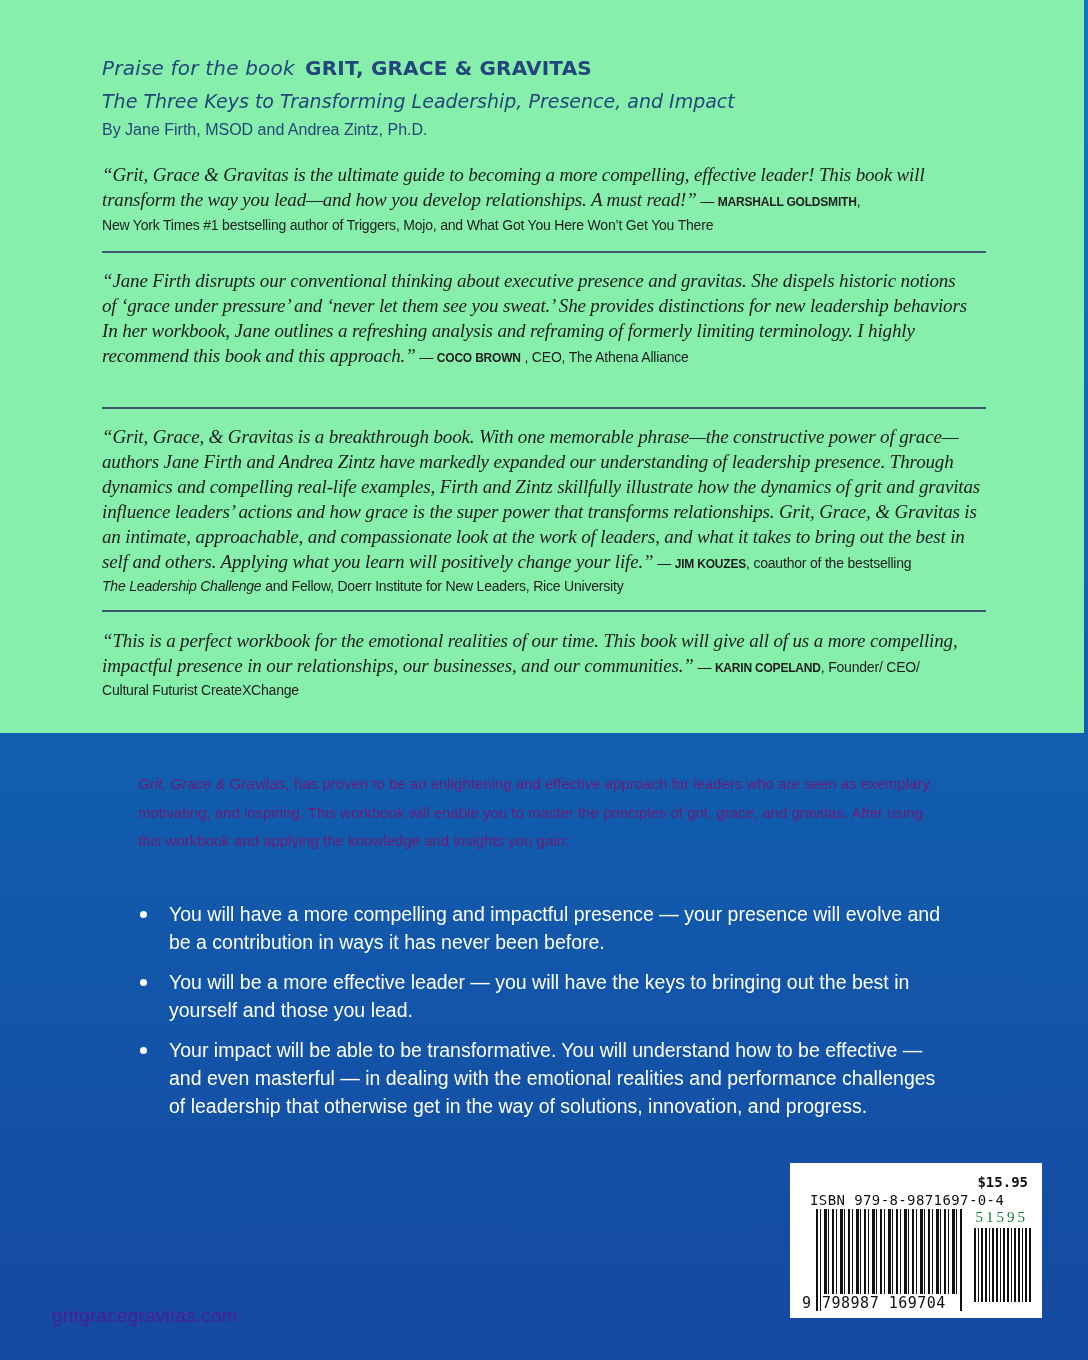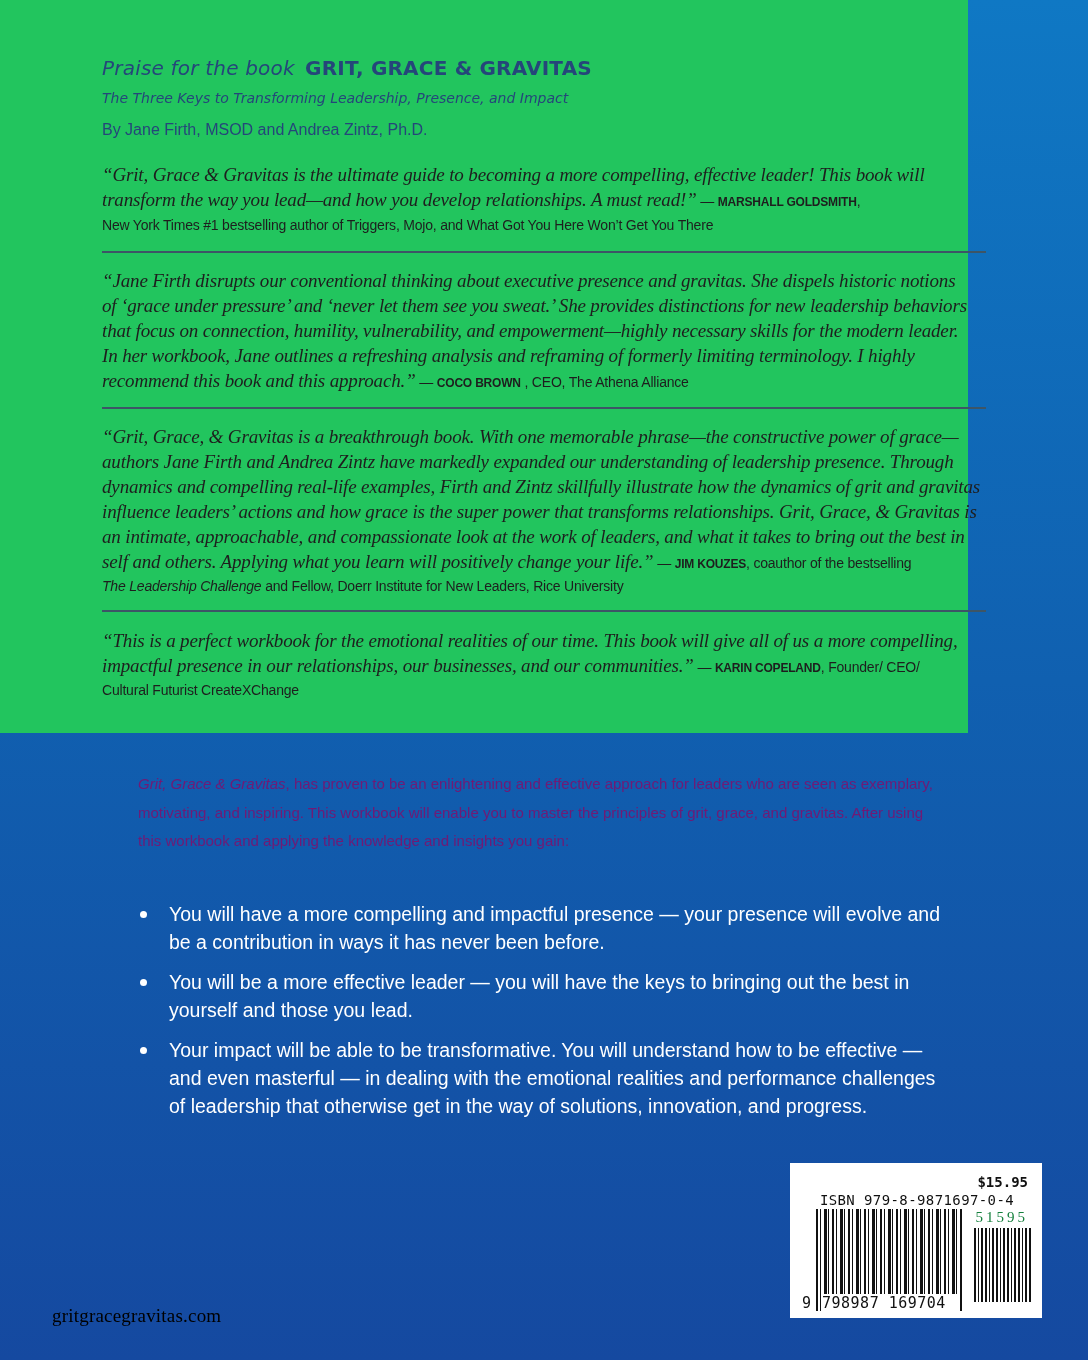--- a/index.html
+++ b/index.html
@@ -11,23 +11,23 @@
       height: 1360px;
       position: relative;
       overflow: hidden;
       background: linear-gradient(180deg, #0f78c4 0%, #1060b0 50%, #1549a0 100%);
       font-family: "Liberation Sans", sans-serif;
     }
     .top-panel {
       position: absolute;
       left: 0;
       top: 0;
-      width: 968px;
+      width: 1084px;
       height: 733px;
-      background: #22c55e;
+      background: #86efac;
       box-sizing: border-box;
     }
     .top-inner {
       position: absolute;
       left: 102px;
       top: 0;
       width: 884px;
     }
     .praise-line {
       position: absolute;
@@ -50,21 +50,21 @@
       font-size: 20px;
       margin-left: 4px;
     }
     .subtitle {
       position: absolute;
       top: 90px;
       left: 0;
       white-space: nowrap;
       font-family: "DejaVu Sans", sans-serif;
       font-style: italic;
-      font-size: 14px;
+      font-size: 19px;
       color: #25467a;
     }
     .authors {
       position: absolute;
       top: 121px;
       left: 0;
       white-space: nowrap;
       font-family: "Liberation Sans", sans-serif;
       font-size: 16px;
       color: #25467a;
@@ -149,22 +149,22 @@
       top: 11px;
       width: 7px;
       height: 7px;
       border-radius: 50%;
       background: #ffffff;
     }
     .website {
       position: absolute;
       left: 52px;
       top: 1305px;
-      color: #000000;
-      font-family: Liberation Serif, serif;
+      color: #4c1d95;
+      font-family: Liberation Sans, sans-serif;
       font-size: 19px;
       letter-spacing: 0.2px;
     }
     .barcode-box {
       position: absolute;
       left: 790px;
       top: 1163px;
       width: 252px;
       height: 155px;
       background: #ffffff;
@@ -174,27 +174,27 @@
       position: absolute;
       right: 14px;
       top: 11px;
       font-family: "DejaVu Sans Mono", monospace;
       font-weight: bold;
       font-size: 14px;
       color: #111;
     }
     .barcode-box .isbn {
       position: absolute;
-      left: 14px;
+      left: 20px;
       top: 29px;
       width: 226px;
       font-family: "DejaVu Sans Mono", monospace;
       font-size: 14px;
       color: #111;
-      text-align: center;
+      text-align: left;
       white-space: nowrap;
       letter-spacing: 0.4px;
     }
     .barcode-box .supp-code {
       position: absolute;
       right: 14px;
       top: 46px;
       font-family: Liberation Serif, serif;
       font-size: 15px;
       color: #15803d;
@@ -260,21 +260,20 @@
     <div class="quote" style="top:162px;">
       <span class="q-text line-block">“Grit, Grace &amp; Gravitas is the ultimate guide to becoming a more compelling, effective leader! This book will</span>
       <span class="line-block"><span class="q-text">transform the way you lead—and how you develop relationships. A must read!”</span><span class="attr-role"> — </span><span class="attr-name">MARSHALL GOLDSMITH</span><span class="attr-role">,</span></span>
       <span class="attr-role line-block" style="line-height:26px;">New York Times #1 bestselling author of Triggers, Mojo, and What Got You Here Won’t Get You There</span>
     </div>
     <div class="divider" style="top:251px;"></div>
 
     <div class="quote" style="top:268px;">
       <span class="q-text line-block">“Jane Firth disrupts our conventional thinking about executive presence and gravitas. She dispels historic notions</span>
       <span class="q-text line-block">of ‘grace under pressure’ and ‘never let them see you sweat.’ She provides distinctions for new leadership behaviors</span>
-      <span class="q-text line-block">that focus on connection, humility, vulnerability, and empowerment—highly necessary skills for the modern leader.</span>
       <span class="q-text line-block">In her workbook, Jane outlines a refreshing analysis and reframing of formerly limiting terminology. I highly</span>
       <span class="line-block"><span class="q-text">recommend this book and this approach.”</span><span class="attr-role"> — </span><span class="attr-name">COCO BROWN</span><span class="attr-role"> , CEO, The Athena Alliance</span></span>
     </div>
     <div class="divider" style="top:407px;"></div>
 
     <div class="quote" style="top:424px;">
       <span class="q-text line-block">“Grit, Grace, &amp; Gravitas is a breakthrough book. With one memorable phrase—the constructive power of grace—</span>
       <span class="q-text line-block">authors Jane Firth and Andrea Zintz have markedly expanded our understanding of leadership presence. Through</span>
       <span class="q-text line-block">dynamics and compelling real-life examples, Firth and Zintz skillfully illustrate how the dynamics of grit and gravitas</span>
       <span class="q-text line-block">influence leaders’ actions and how grace is the super power that transforms relationships. Grit, Grace, &amp; Gravitas is</span>

